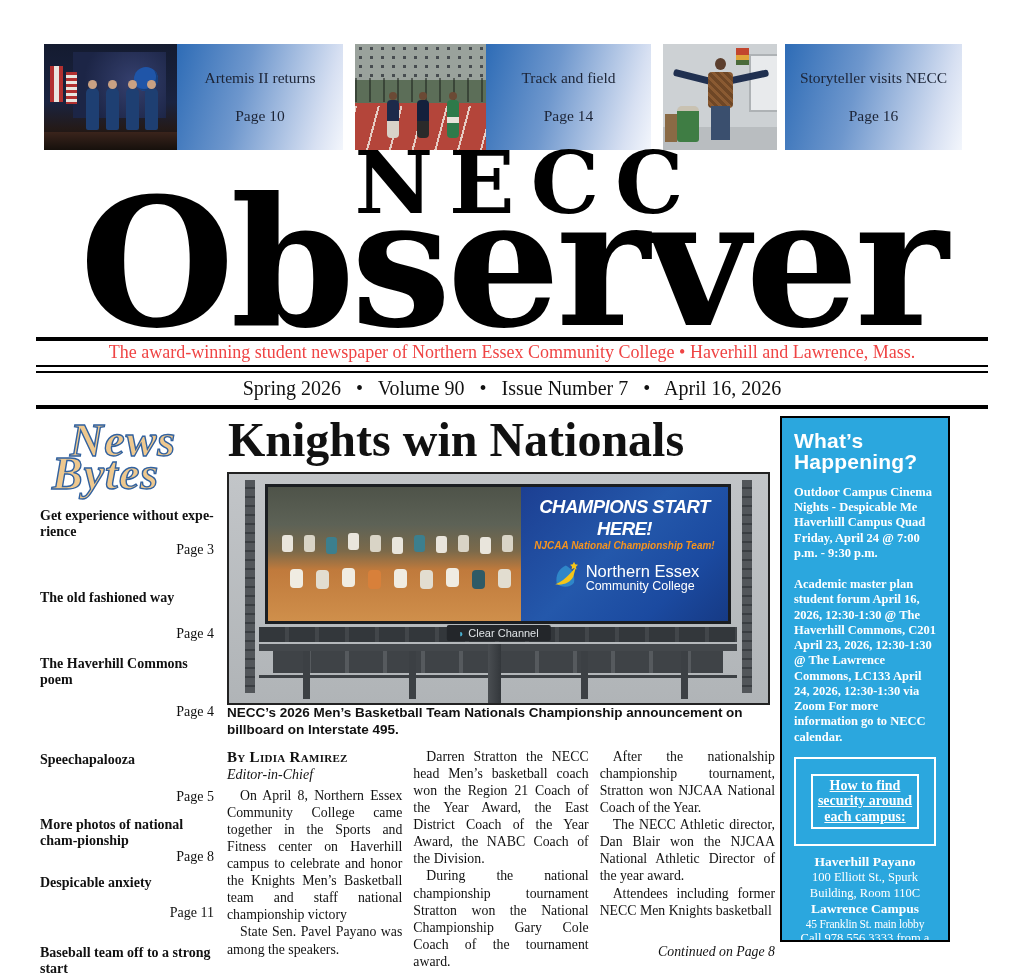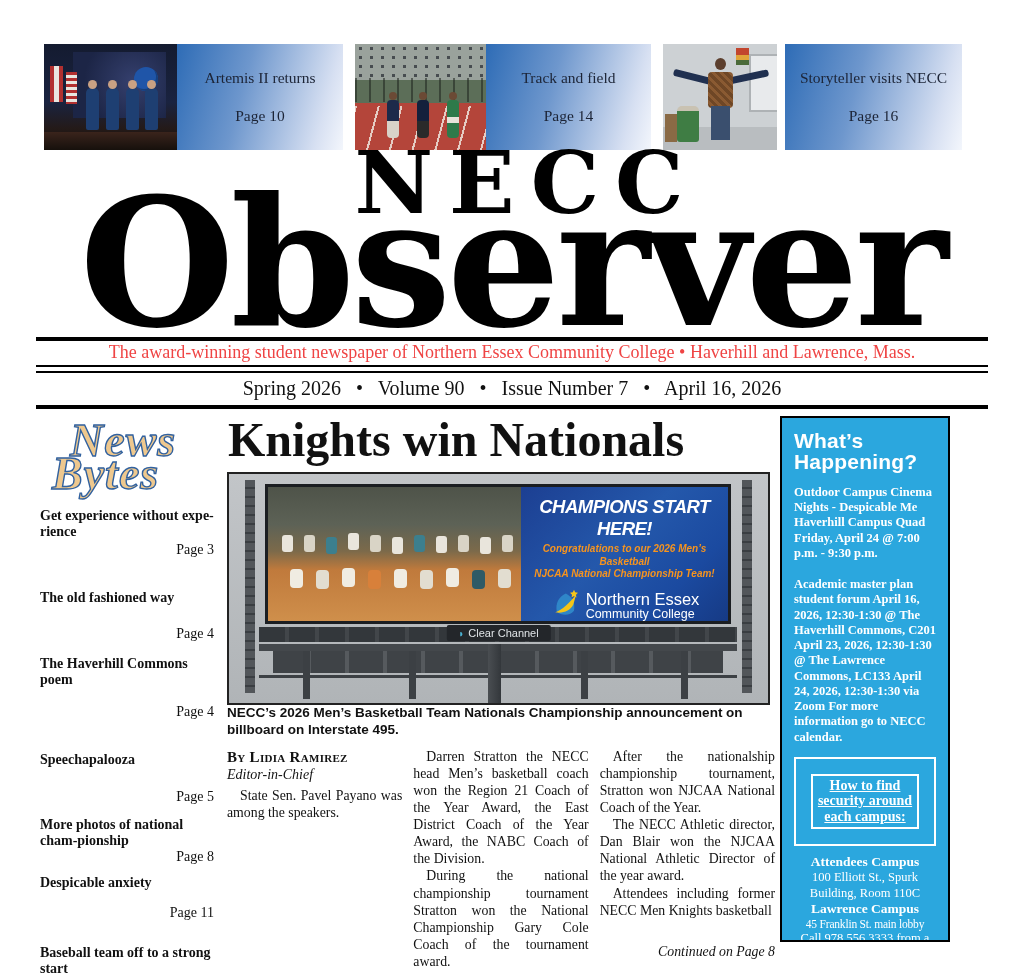--- a/index.html
+++ b/index.html
@@ -236,21 +236,20 @@
     <div class="photo-frame">
       <div class="tower tower-l"></div>
       <div class="tower tower-r"></div>
       <div class="bb-screen">
         <div class="bb-photo">
           <div class="bb-crowd1"></div>
           <div class="bb-crowd2"></div>
         </div>
         <div class="bb-msg">
           <div class="bb-h">CHAMPIONS START HERE!</div>
-          <div class="bb-s">Congratulations to our 2026 Men’s Basketball</div>
           <div class="bb-s" style="margin-top:0">NJCAA National Championship Team!</div>
           <div class="bb-logo-row">
             <span>
               <svg width="30" height="30" viewBox="0 0 40 40">
                 <path d="M21 6 C11 11 7 20 9 30 C15 36 27 36 32 29 C34 18 29 10 21 6 Z" fill="#2f86c8"></path>
                 <path d="M7 31 C16 28 26 19 35 7 L31 21 C27 29 17 33 7 31 Z" fill="#f5c518"></path>
                 <path d="M32 1 l1.6 3.4 3.7 .5 -2.7 2.6 .7 3.7 -3.3 -1.8 -3.3 1.8 .7 -3.7 -2.7 -2.6 3.7 -.5 Z" fill="#f5c518"></path>
               </svg>
             </span>
             <div class="bb-logo-text">
@@ -271,20 +270,21 @@
       <div class="bb-leg leg4"></div>
       <div class="bb-mast"></div>
     </div>
 
     <div class="caption">NECC’s 2026 Men’s Basketball Team Nationals Championship announcement on billboard on Interstate 495.</div>
 
     <div class="columns">
       <div class="col">
         <div class="byline-name">By Lidia Ramirez</div>
         <div class="byline-role">Editor-in-Chief</div>
+        <p>On April 8, Northern Essex Community College came together in the Sports and Fitness center on Haverhill campus to celebrate and honor the Knights Men’s Basketball team and staff national championship victory</p>
         <p>State Sen. Pavel Payano was among the speakers.</p>
       </div>
       <div class="col">
         <p>Darren Stratton the NECC head Men’s basketball coach won the Region 21 Coach of the Year Award, the East District Coach of the Year Award, the NABC Coach of the Division.</p>
         <p>During the national championship tournament Stratton won the National Championship Gary Cole Coach of the tournament award.</p>
       </div>
       <div class="col">
         <p>After the nationalship championship tournament, Stratton won NJCAA National Coach of the Year.</p>
         <p>The NECC Athletic director, Dan Blair won the NJCAA National Athletic Director of the year award.</p>
         <p>Attendees including former NECC Men Knights basketball</p>
@@ -294,21 +294,21 @@
   </div>
 
   <div class="happening">
     <div class="h-title">What’s Happening?</div>
     <div class="h-event">Outdoor Campus Cinema Nights - Despicable Me Haverhill Campus Quad Friday, April 24 @ 7:00 p.m. - 9:30 p.m.</div>
     <div class="h-event h-event2">Academic master plan student forum April 16, 2026, 12:30-1:30 @ The Haverhill Commons, C201 April 23, 2026, 12:30-1:30 @ The Lawrence Commons, LC133 April 24, 2026, 12:30-1:30 via Zoom For more information go to NECC calendar.</div>
     <div class="security">
       <div class="security-inner">How to find security around each campus:</div>
     </div>
     <div class="sec-block">
-      <div class="sec-campus">Attendees Campus</div>
+      <div class="sec-campus">Haverhill Payano</div>
       <div>100 Elliott St., Spurk Building, Room 110C</div>
       <div class="sec-campus">Lawrence Campus</div>
       <div class="sec-condensed">45 Franklin St. main lobby</div>
       <div>Call 978.556.3333 from a cell phone. Extension 3333 from any campus phone on either campus.</div>
     </div>
   </div>
 
 </div>
 
 </body></html>

